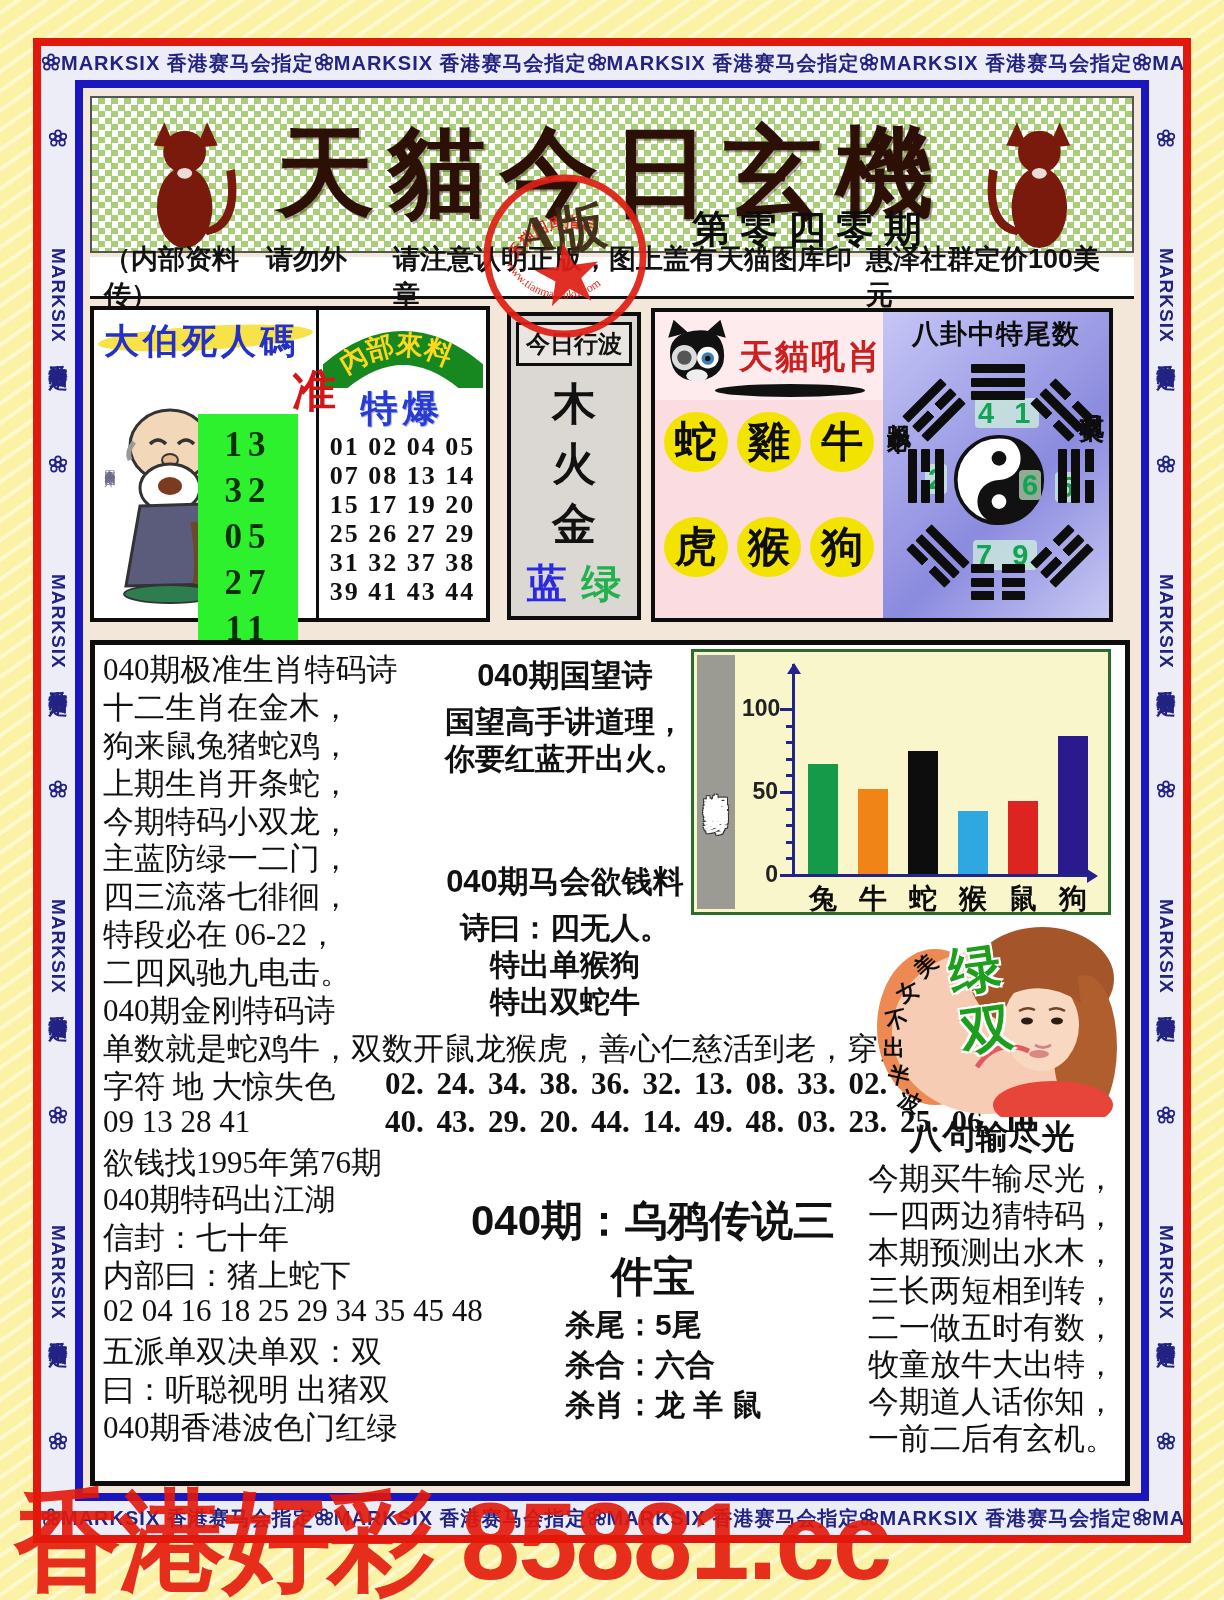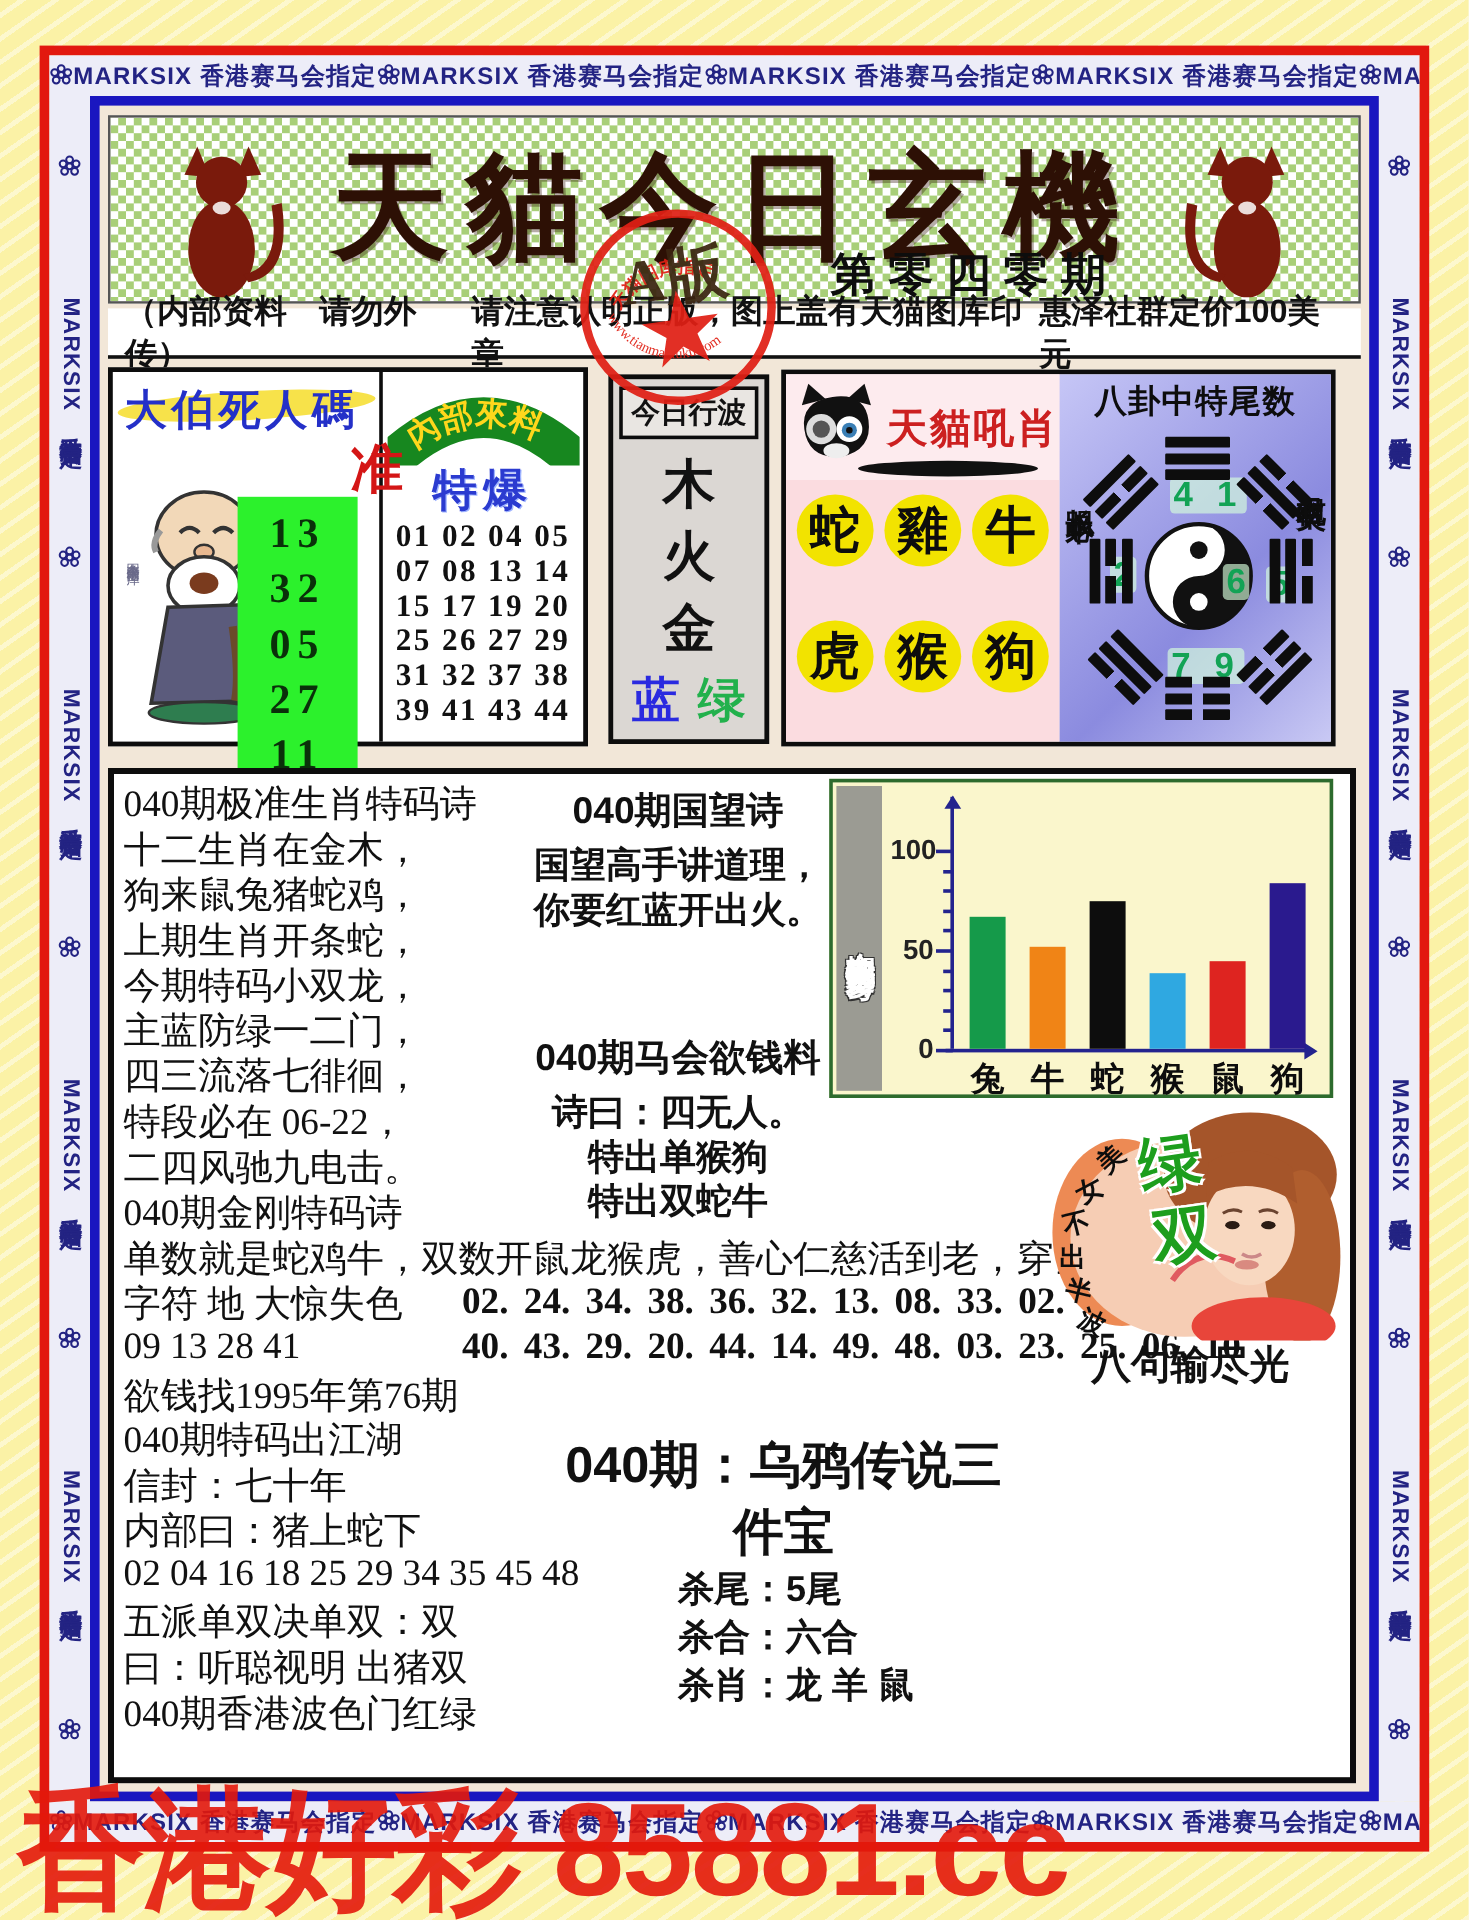--- a/index.html
+++ b/index.html
@@ -679,18 +679,28 @@
         <div class="crow-title">040期：乌鸦传说三件宝</div>
         <div>
             <div class="crow-line">杀尾：5尾</div>
             <div class="crow-line">杀合：六合</div>
             <div class="crow-line">杀肖：龙 羊 鼠</div>
           </div>
       </div>
 
       <div class="fp">
         <div class="fp-title">八句输尽光</div>
+        <div>
+            <div class="fp-line">今期买牛输尽光，</div>
+            <div class="fp-line">一四两边猜特码，</div>
+            <div class="fp-line">本期预测出水木，</div>
+            <div class="fp-line">三长两短相到转，</div>
+            <div class="fp-line">二一做五时有数，</div>
+            <div class="fp-line">牧童放牛大出特，</div>
+            <div class="fp-line">今期道人话你知，</div>
+            <div class="fp-line">一前二后有玄机。</div>
+          </div>
       </div>
     </div>
   </div>
 
   <div class="watermark">香港好彩 85881.cc</div>
 </div>
 
 </body></html>

